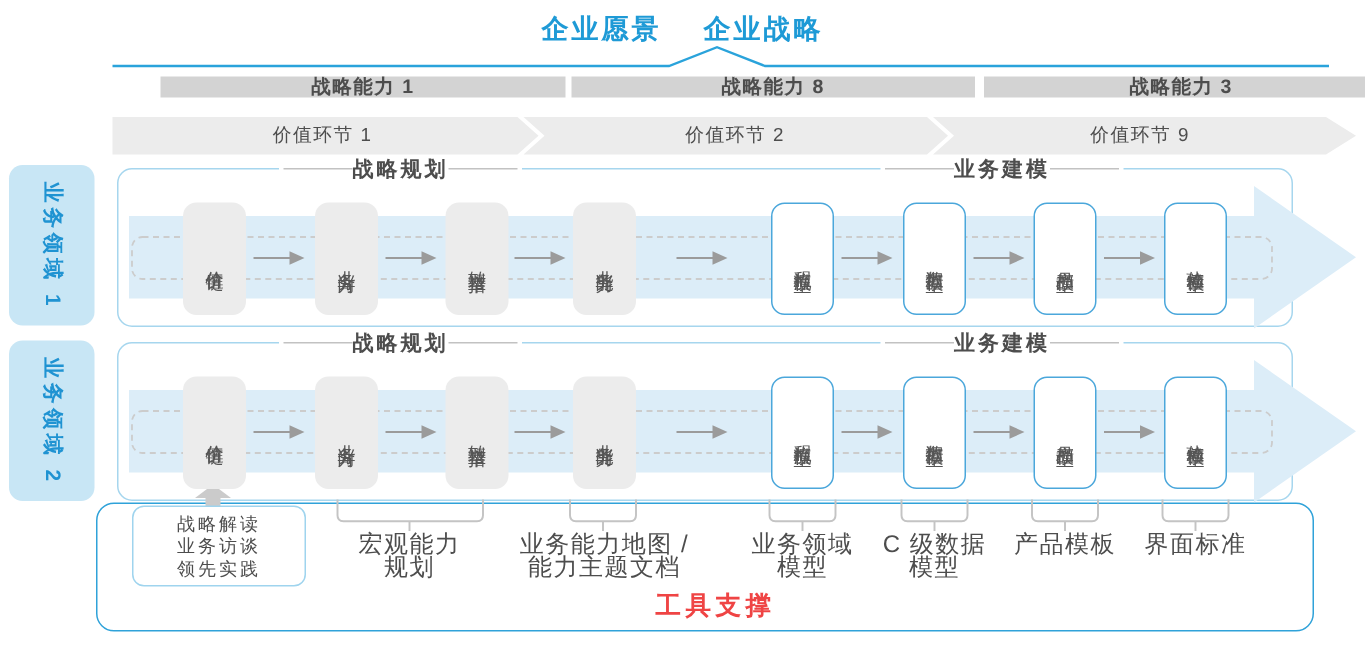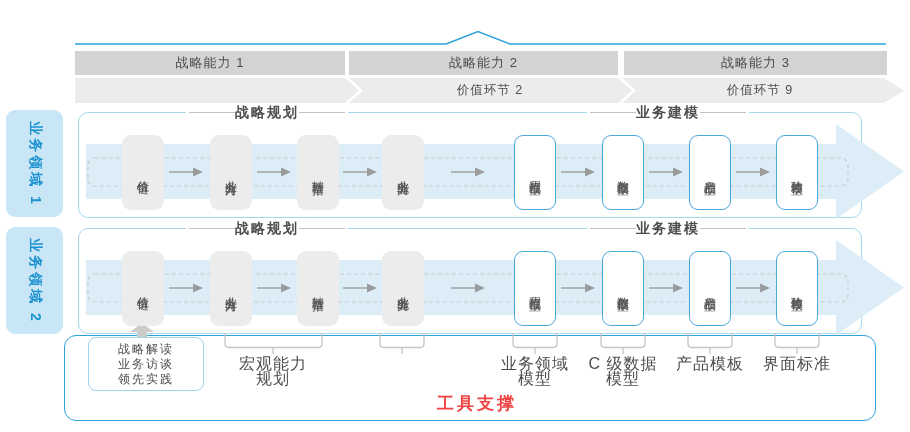--- a/index.html
+++ b/index.html
@@ -22,23 +22,23 @@
   }
   html,body{margin:0;padding:0;background:#fff;}
   body{font-family:"Liberation Sans","DejaVu Sans",sans-serif;}
   .stage{position:relative;width:910px;height:432px;background:#fff;overflow:hidden;}
 
   
   .top-title{position:absolute;top:7px;left:0;width:100%;display:flex;justify-content:center;gap:28px;
     font-size:18px;font-weight:bold;color:var(--accent-blue);letter-spacing:2px;z-index:6;}
 
   
-  .cap-bar{position:absolute;top:51px;height:24px;background:var(--bar-gray);
+  .cap-bar{position:absolute;top:51px;height:14px;background:var(--bar-gray);
     display:flex;align-items:center;justify-content:center;
-    font-size:13px;font-weight:400;color:var(--text-dark);letter-spacing:1px;z-index:6;}
+    font-size:13px;font-weight:700;color:var(--text-dark);letter-spacing:1px;z-index:6;margin-left:32px;}
   .cap-1{left:75px;width:270px;}
   .cap-2{left:349px;width:269px;}
   .cap-3{left:624px;width:263px;}
 
   
   .vl-label{position:absolute;top:78px;height:25px;display:flex;align-items:center;justify-content:center;
     font-size:12.5px;color:var(--text-dark);letter-spacing:1px;z-index:6;}
   .vl-1{left:95px;width:240px;}
   .vl-2{left:370px;width:240px;}
   .vl-3{left:640px;width:240px;}
@@ -101,20 +101,24 @@
   
   .anno{position:absolute;top:356px;transform:translateX(-50%);text-align:center;
     font-size:16px;line-height:15px;color:var(--text-dark);letter-spacing:1px;white-space:nowrap;z-index:7;}
   .an-0{left:273px;} .an-1{left:403px;} .an-2{left:535px;} .an-3{left:623px;} .an-4{left:710px;} .an-5{left:797px;}
 </style>
 </head>
 <body>
 
 <div class="stage">
 
+  <div class="top-title">
+    <span>企业愿景</span>
+    <span>企业战略</span>
+  </div>
 
   <div class="row-box row-1"></div>
   <div class="row-box row-2"></div>
   <div class="tool-box"></div>
 
   <svg class="overlay" viewBox="0 0 910 432">
     <g>
       <path class="top-line" d="M75 44 H446 L478 31.5 L510 44 H886"></path>
     </g>
     <g>
@@ -173,23 +177,24 @@
       <path class="brace" d="M225 333 V343.5 Q225 347.5 229 347.5 H318 Q322 347.5 322 343.5 V333 M273 347.5 V354"></path>
       <path class="brace" d="M380 333 V343.5 Q380 347.5 384 347.5 H420 Q424 347.5 424 343.5 V333 M402 347.5 V354"></path>
       <path class="brace" d="M513 333 V343.5 Q513 347.5 517 347.5 H553 Q557 347.5 557 343.5 V333 M535 347.5 V354"></path>
       <path class="brace" d="M601 333 V343.5 Q601 347.5 605 347.5 H641 Q645 347.5 645 343.5 V333 M623 347.5 V354"></path>
       <path class="brace" d="M688 333 V343.5 Q688 347.5 692 347.5 H728 Q732 347.5 732 343.5 V333 M710 347.5 V354"></path>
       <path class="brace" d="M775 333 V343.5 Q775 347.5 779 347.5 H815 Q819 347.5 819 343.5 V333 M797 347.5 V354"></path>
     </g>
   </svg>
 
   <div class="cap-bar cap-1">战略能力 1</div>
-  <div class="cap-bar cap-2">战略能力 2</div>
+  <div class="cap-bar cap-2">战略能力 8</div>
   <div class="cap-bar cap-3">战略能力 3</div>
 
+  <div class="vl-label vl-1">价值环节 1</div>
   <div class="vl-label vl-2">价值环节 2</div>
   <div class="vl-label vl-3">价值环节 9</div>
 
   <div class="domain domain-1">
     <span>业务领域 1</span>
   </div>
   <div class="domain domain-2">
     <span>业务领域 2</span>
   </div>
 
@@ -235,20 +240,24 @@
   <div class="practice">
     <div>战略解读</div>
     <div>业务访谈</div>
     <div>领先实践</div>
   </div>
 
   <div class="anno an-0">
     <div>宏观能力</div>
     <div>规划</div>
   </div>
+  <div class="anno an-1">
+    <div>业务能力地图 /</div>
+    <div>能力主题文档</div>
+  </div>
   <div class="anno an-2">
     <div>业务领域</div>
     <div>模型</div>
   </div>
   <div class="anno an-3">
     <div>C 级数据</div>
     <div>模型</div>
   </div>
   <div class="anno an-4">
     <div>产品模板</div>

